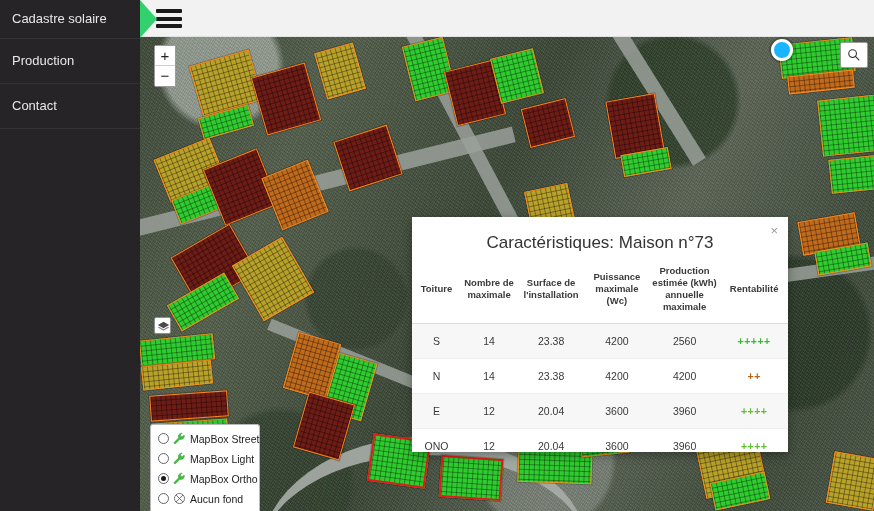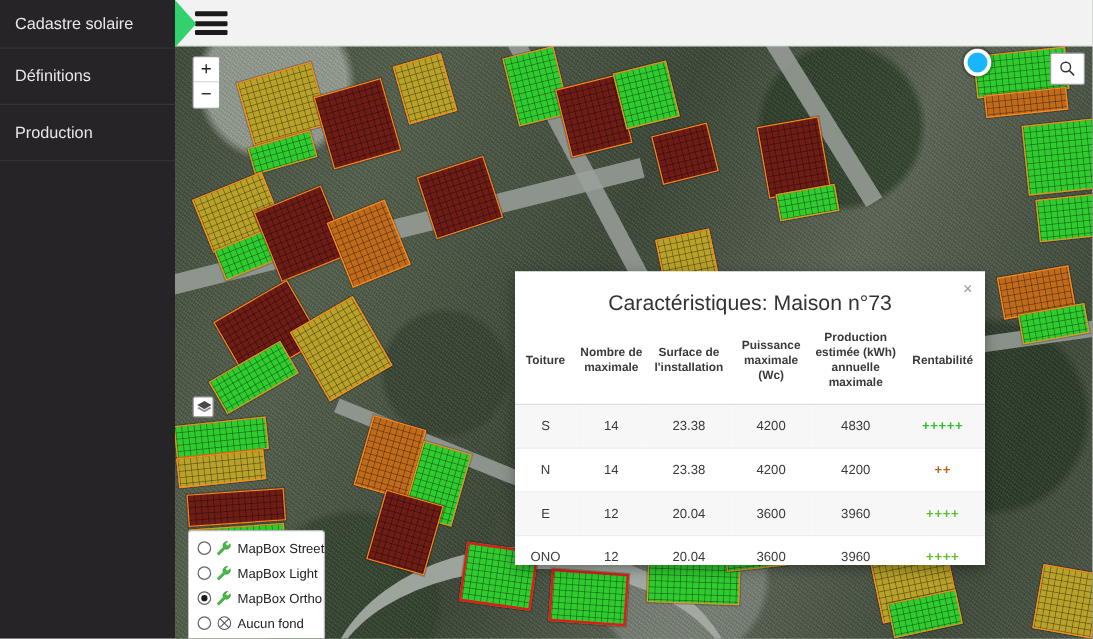--- a/index.html
+++ b/index.html
@@ -217,24 +217,24 @@
 <body>
 
 <div id="app">
 
   <nav class="sidebar">
     <div class="sidebar-item brand">
       <span>Cadastre solaire</span>
       <span class="brand-arrow"></span>
     </div>
     <div class="sidebar-item">
-      <span>Définitions</span>
+      <span>Production</span>
     </div>
     <div class="sidebar-item">
-      <span>Production</span>
+      <span>Contact</span>
     </div>
   </nav>
 
   <header class="header">
     <div class="hamburger">
       <span></span>
       <span></span>
       <span></span>
     </div>
   </header>
@@ -360,21 +360,21 @@
           <th class="col-prod">Production estimée (kWh) annuelle maximale</th>
           <th class="col-rent">Rentabilité</th>
         </tr>
       </thead>
       <tbody>
         <tr>
           <td>S</td>
           <td>14</td>
           <td>23.38</td>
           <td>4200</td>
-          <td>4830</td>
+          <td>2560</td>
           <td class="rent" style="color: rgb(47, 191, 47);">+++++</td>
         </tr>
         <tr>
           <td>N</td>
           <td>14</td>
           <td>23.38</td>
           <td>4200</td>
           <td>4200</td>
           <td class="rent" style="color: rgb(181, 101, 29);">++</td>
         </tr>

